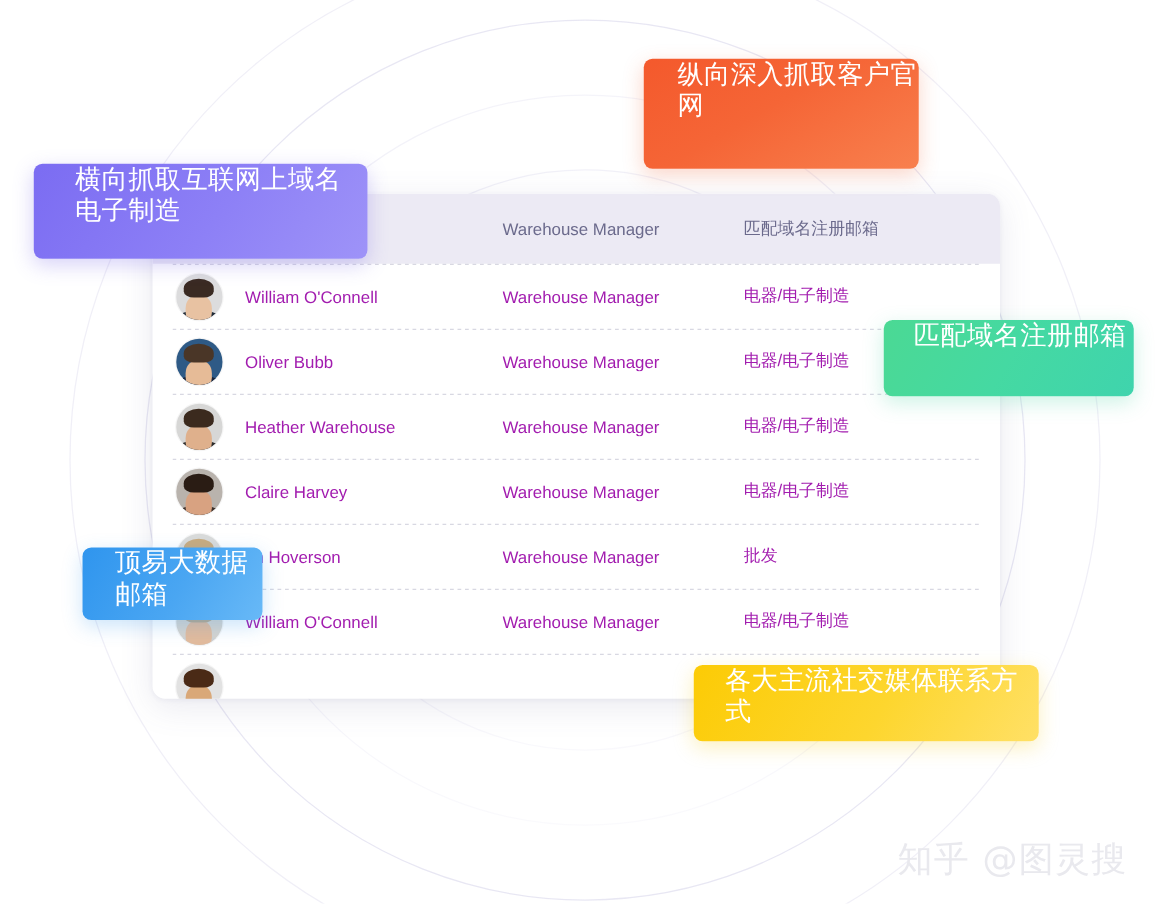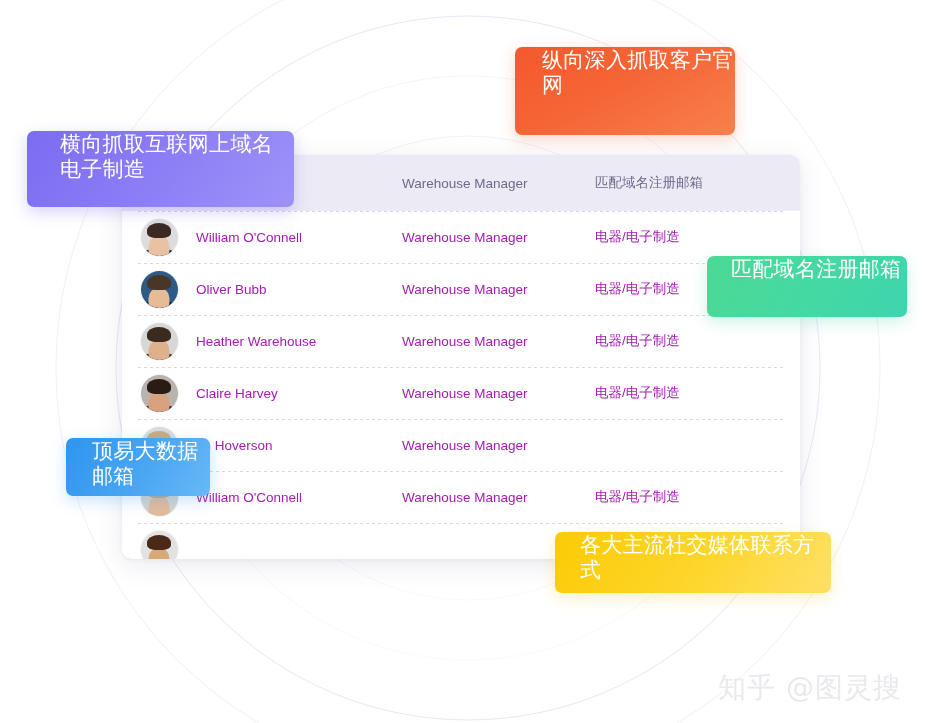--- a/index.html
+++ b/index.html
@@ -274,20 +274,21 @@
         <div class="trow">
           <div class="avatar-cell">
             <div class="avatar" style="background: rgb(218, 219, 218);">
               <div class="body" style="background: rgb(106, 111, 120);"></div>
               <div class="face" style="background: rgb(228, 187, 155);"></div>
               <div class="hair" style="background: rgb(201, 171, 126);"></div>
             </div>
           </div>
           <div class="cell c-name">ah Hoverson</div>
           <div class="cell c-title">Warehouse Manager</div>
+          <div class="cell c-ind">批发</div>
         </div>
         <div class="trow">
           <div class="avatar-cell">
             <div class="avatar" style="background: rgb(214, 212, 207);">
               <div class="body" style="background: rgb(207, 210, 212);"></div>
               <div class="face" style="background: rgb(227, 187, 156);"></div>
               <div class="hair" style="background: rgb(185, 169, 143);"></div>
             </div>
           </div>
           <div class="cell c-name">William O'Connell</div>

